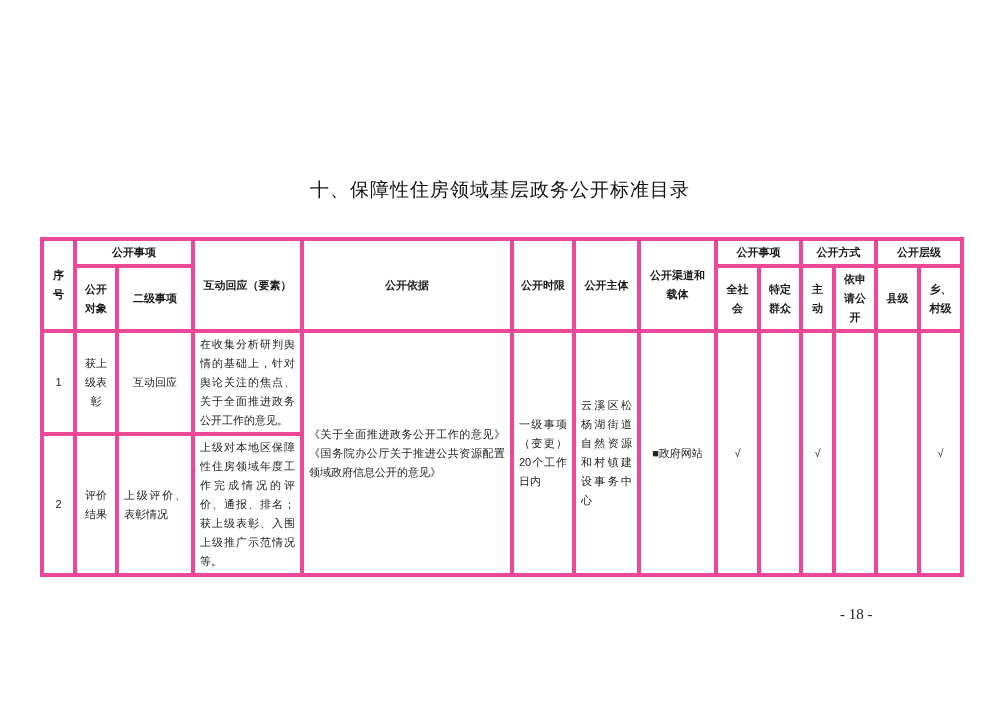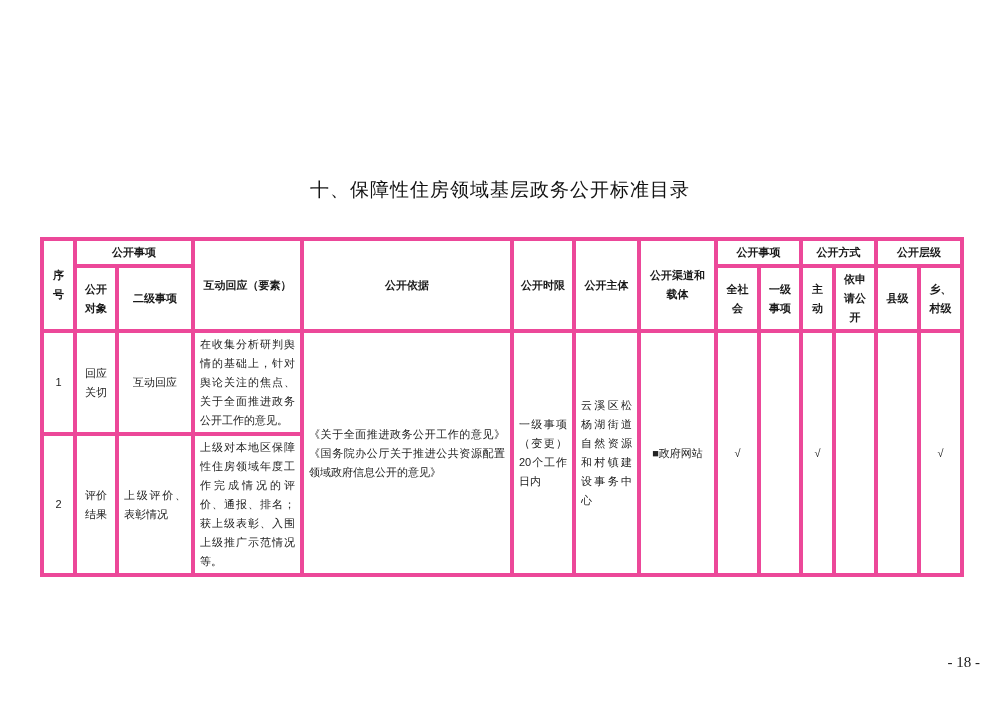--- a/index.html
+++ b/index.html
@@ -50,24 +50,24 @@
   .std-table td.justify {
     text-align: justify;
     text-justify: inter-ideograph;
   }
   .row-h1 { height: 20px; }
   .row-h2 { height: 62px; }
   .row-d1 { height: 95px; }
   .row-d2 { height: 110px; }
   .page-number {
     position: absolute;
-    top: 654px;
+    top: 606px;
     left: 840px;
     width: 140px;
-    text-align: right;
+    text-align: left;
     font-size: 15px;
     color: #1a1a1a;
     font-family: "Liberation Serif", "DejaVu Serif", serif;
   }
   .check { font-size: 11px; color: #333; }
 </style>
 </head>
 <body>
 
 <div class="page">
@@ -101,29 +101,29 @@
       <th rowspan="2">公开主体</th>
       <th rowspan="2">公开渠道和载体</th>
       <th colspan="2">公开事项</th>
       <th colspan="2">公开方式</th>
       <th colspan="2">公开层级</th>
     </tr>
     <tr class="row-h2">
       <th>公开对象</th>
       <th>二级事项</th>
       <th>全社会</th>
-      <th>一级事项</th>
+      <th>特定群众</th>
       <th>主动</th>
       <th>依申请公开</th>
       <th>县级</th>
       <th>乡、村级</th>
     </tr>
     <tr class="row-d1">
       <td>1</td>
-      <td>回应关切</td>
+      <td>获上级表彰</td>
       <td>互动回应</td>
       <td class="justify">在收集分析研判舆情的基础上，针对舆论关注的焦点、关于全面推进政务公开工作的意见。</td>
       <td rowspan="2" class="justify">《关于全面推进政务公开工作的意见》《国务院办公厅关于推进公共资源配置领域政府信息公开的意见》</td>
       <td rowspan="2" class="justify">一级事项（变更）20个工作日内</td>
       <td rowspan="2" class="justify">云溪区松杨湖街道自然资源和村镇建设事务中心</td>
       <td rowspan="2">■政府网站</td>
       <td rowspan="2" class="check">√</td>
       <td rowspan="2" class="check"></td>
       <td rowspan="2" class="check">√</td>
       <td rowspan="2" class="check"></td>

